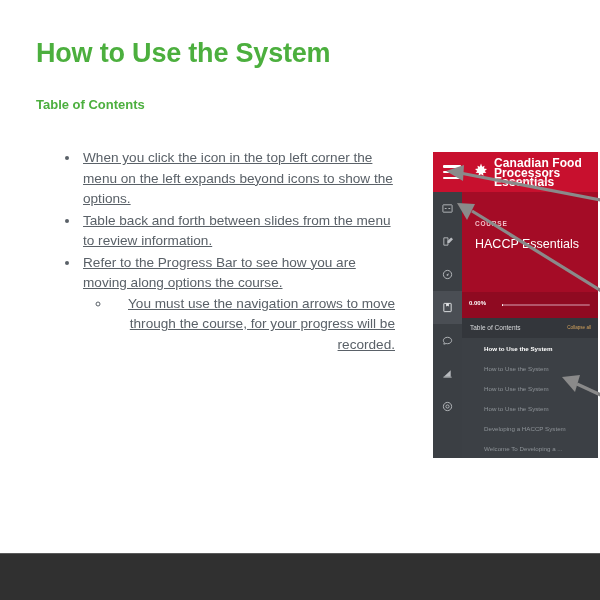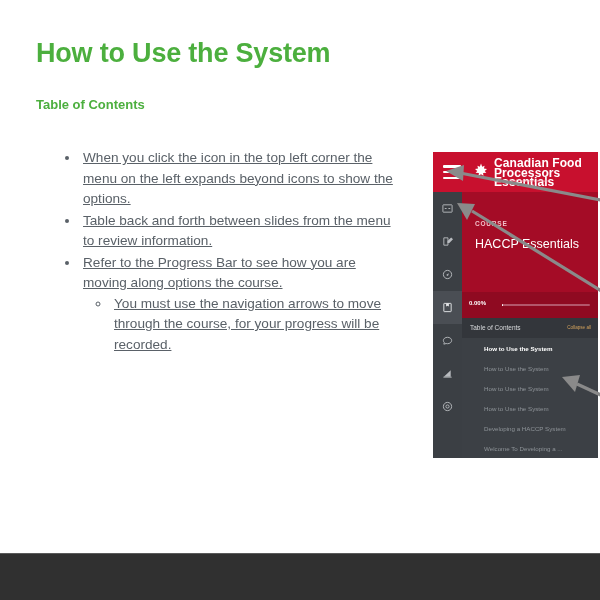--- a/index.html
+++ b/index.html
@@ -28,21 +28,21 @@
     font-size:13px;font-weight:bold;color:#4caf3e;
   }
 
   #bullets{
     position:absolute;left:20px;top:132px;width:375px;
     color:#5a6168;font-size:13.6px;line-height:20.5px;
   }
   ul.lvl1{margin:16px;padding-left:28px;list-style:disc;text-decoration:underline;}
   ul.lvl1 > li{margin:0 0 1px 0;padding-left:3px;}
   ul.lvl2{margin:0;padding-left:28px;list-style:circle;}
-  ul.lvl2 > li{margin:0;padding-left:3px;}
+  ul.lvl2 > li{margin:0;padding-left:3px;text-align:right;}
 
   
   #shot{
     position:absolute;left:417px;top:152px;width:165px;height:306px;
     overflow:hidden;background:#3c4045;
   }
   #shot-header{
     position:absolute;left:0;top:0;width:165px;height:40px;
     background:#c8102e;
   }

